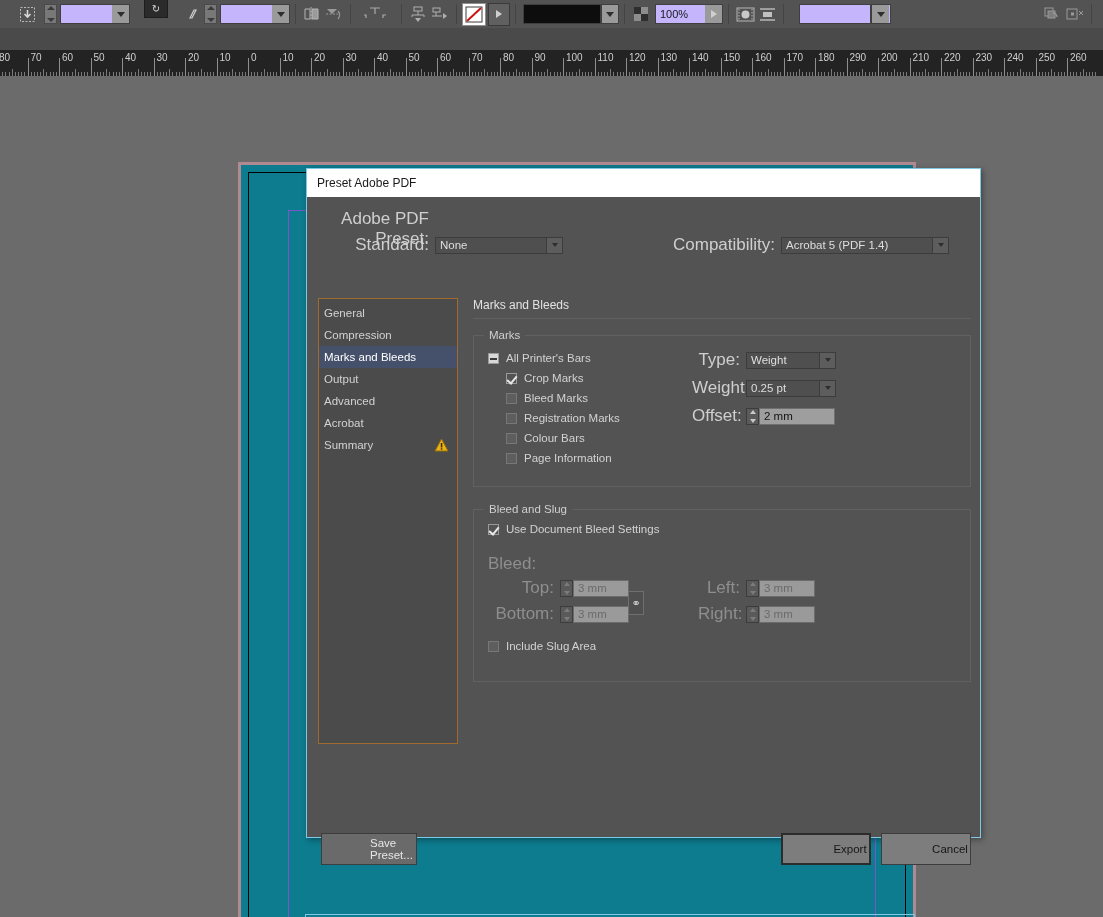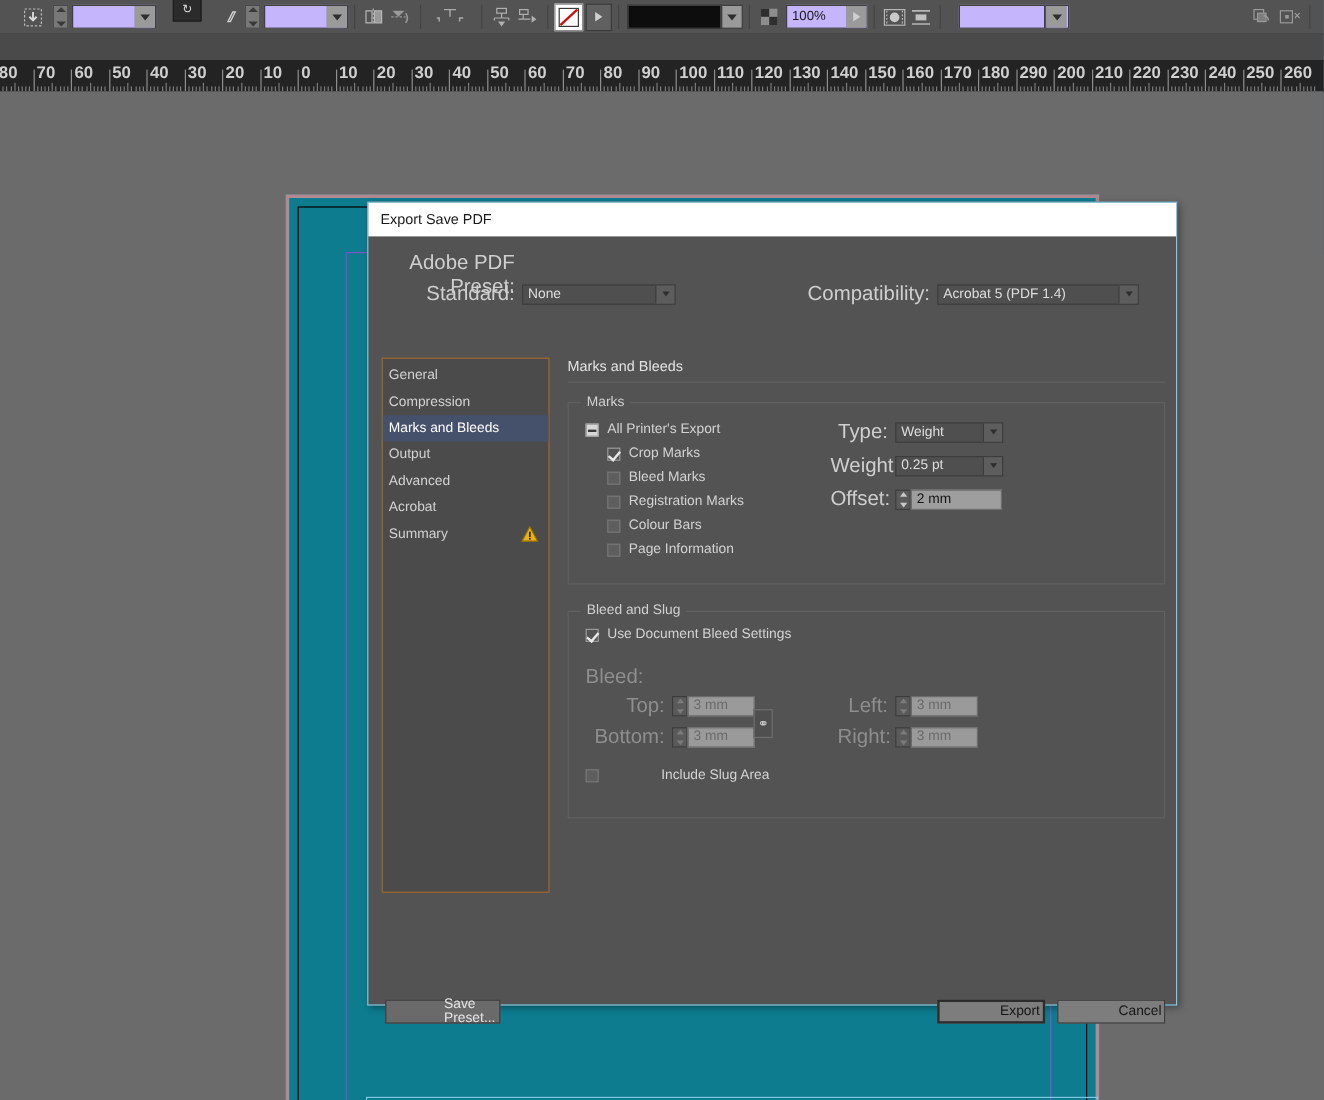--- a/index.html
+++ b/index.html
@@ -28,21 +28,21 @@
   .caret.small{border-left-width:3px;border-right-width:3px;border-top-width:4px;}
   .play{width:0;height:0;border-top:4px solid transparent;border-bottom:4px solid transparent;border-left:6px solid #cfcfcf;}
   .swatchbox{height:20px;width:78px;background:#0d0d0d;border:1px solid #3f3f3f;box-sizing:border-box;}
   .darkbtn{width:22px;height:18px;background:#2b2b2b;border:1px solid #1d1d1d;display:flex;
            align-items:center;justify-content:center;color:#d8d8d8;font-size:10px;}
 
   
   .ruler{position:absolute;left:0;top:50px;width:1103px;height:26px;background:#232323;
          border-bottom:1px solid #111;overflow:hidden;}
   .ruler .tick{position:absolute;bottom:0;width:1px;background:#8e8e8e;}
-  .ruler .lbl{position:absolute;top:2px;font-size:14px;color:#cfcfcf;font-family:"Liberation Sans",sans-serif;font-weight:bold;}
+  .ruler .lbl{position:absolute;top:2px;font-size:10px;color:#cfcfcf;font-family:"Liberation Sans",sans-serif;}
   .corner{position:absolute;left:0;top:28px;width:1103px;height:22px;background:#4a4a4a;border-bottom:1px solid #333;}
 
   
   .canvas{position:absolute;left:0;top:76px;width:1103px;height:841px;background:#6b6b6b;overflow:hidden;}
   .bleedbox{position:absolute;left:238px;top:86px;width:678px;height:831px;
             border:3px solid #b08a90;box-sizing:border-box;background:#0d7c8f;}
   .pageedge{position:absolute;left:248px;top:96px;width:658px;height:821px;
             border:1px solid #000;box-sizing:border-box;}
   .margin{position:absolute;left:288px;top:134px;width:588px;height:783px;
           border:1px solid #7a56c9;box-sizing:border-box;}
@@ -102,21 +102,21 @@
       border-right:2px solid #e8e8e8;border-bottom:2px solid #e8e8e8;transform:rotate(40deg);}
   .cb.mixed{background:#d8d8d8;border:1px solid #9a9a9a;}
   .cb.mixed:after{content:"";position:absolute;left:1px;top:4px;width:7px;height:2px;background:#3a3a3a;}
   .cb.dim{background:#5e5e5e;border:1px solid #777;}
   .cbrow{display:flex;align-items:center;margin-bottom:8px;}
   .cbrow .txt{font-size:11.5px;color:#d2d2d2;margin-left:7px;}
 
   .chain{width:14px;height:22px;border:1px solid #6f6f6f;background:#4f4f4f;
          display:flex;align-items:center;justify-content:center;color:#cfcfcf;font-size:11px;}
 
-  .btn{height:20px;background:#7d7d7d;border:1px solid #3d3d3d;box-sizing:border-box;
+  .btn{height:32px;background:#7d7d7d;border:1px solid #3d3d3d;box-sizing:border-box;
        display:flex;align-items:center;justify-content:center;font-size:11.5px;color:#161616;padding-left:48px;}
   .btn.default{border:2px solid #2c2c2c;}
   .btn.grey{background:#6a6a6a;color:#e6e6e6;border:1px solid #3d3d3d;}
 </style>
 </head>
 <body>
 
 <div id="root">
 
   <div class="toolbar">
@@ -662,21 +662,21 @@
     <div class="bleedbox">
       <div class="pageedge" style="left:7px;top:7px;width:658px;height:824px;"></div>
       <div class="margin" style="left:47px;top:45px;width:588px;height:786px;"></div>
     </div>
     <div class="selrect"></div>
   </div>
 
   <div class="dialog">
 
     <div class="dlg-title">
-      <span>Export Save PDF</span>
+      <span>Preset Adobe PDF</span>
     </div>
 
     <div class="dlg-body">
 
       <div class="row" style="position:absolute;left:14px;top:12px;width:650px;">
         <span class="lbl" style="width:108px;text-align:right;">Adobe PDF Preset:</span>
       </div>
 
       <div class="row" style="position:absolute;left:14px;top:38px;width:650px;">
         <span class="lbl" style="width:108px;text-align:right;">Standard:</span>
@@ -725,21 +725,21 @@
         </div>
 
       <div class="panel">
         <div class="panel-title">Marks and Bleeds</div>
 
         <div class="group" style="height:152px;">
           <span class="group-title">Marks</span>
           <div id="marks-checks" style="position:absolute;left:14px;top:16px;">
               <div class="cbrow" style="margin-left: 0px;">
                 <span class="cb mixed"></span>
-                <span class="txt">All Printer's Export</span>
+                <span class="txt">All Printer's Bars</span>
               </div>
               <div class="cbrow" style="margin-left: 18px;">
                 <span class="cb checked"></span>
                 <span class="txt">Crop Marks</span>
               </div>
               <div class="cbrow" style="margin-left: 18px;">
                 <span class="cb dim"></span>
                 <span class="txt">Bleed Marks</span>
               </div>
               <div class="cbrow" style="margin-left: 18px;">
@@ -837,21 +837,21 @@
             <span class="lbl dim" style="width:42px;text-align:right;">Right:</span>
             <div class="spin disabled" style="margin-left:6px;">
                 <i class="up"></i>
                 <i class="dn"></i>
               </div>
             <div class="field disabled" style="width:56px;">
               <span class="fval">3 mm</span>
             </div>
           </div>
 
-          <div class="cbrow" style="position:absolute;left:14px;top:130px;margin-bottom:16px;gap:45px;">
+          <div class="cbrow" style="position:absolute;left:14px;top:130px;margin-bottom:16px;">
             <span class="cb dim"></span>
             <span class="txt">Include Slug Area</span>
           </div>
         </div>
       </div>
 
       <div class="btn grey" style="position:absolute;left:14px;top:636px;width:96px;">
         <span>Save Preset...</span>
       </div>
       <div class="btn default" style="position:absolute;left:474px;top:636px;width:90px;">

